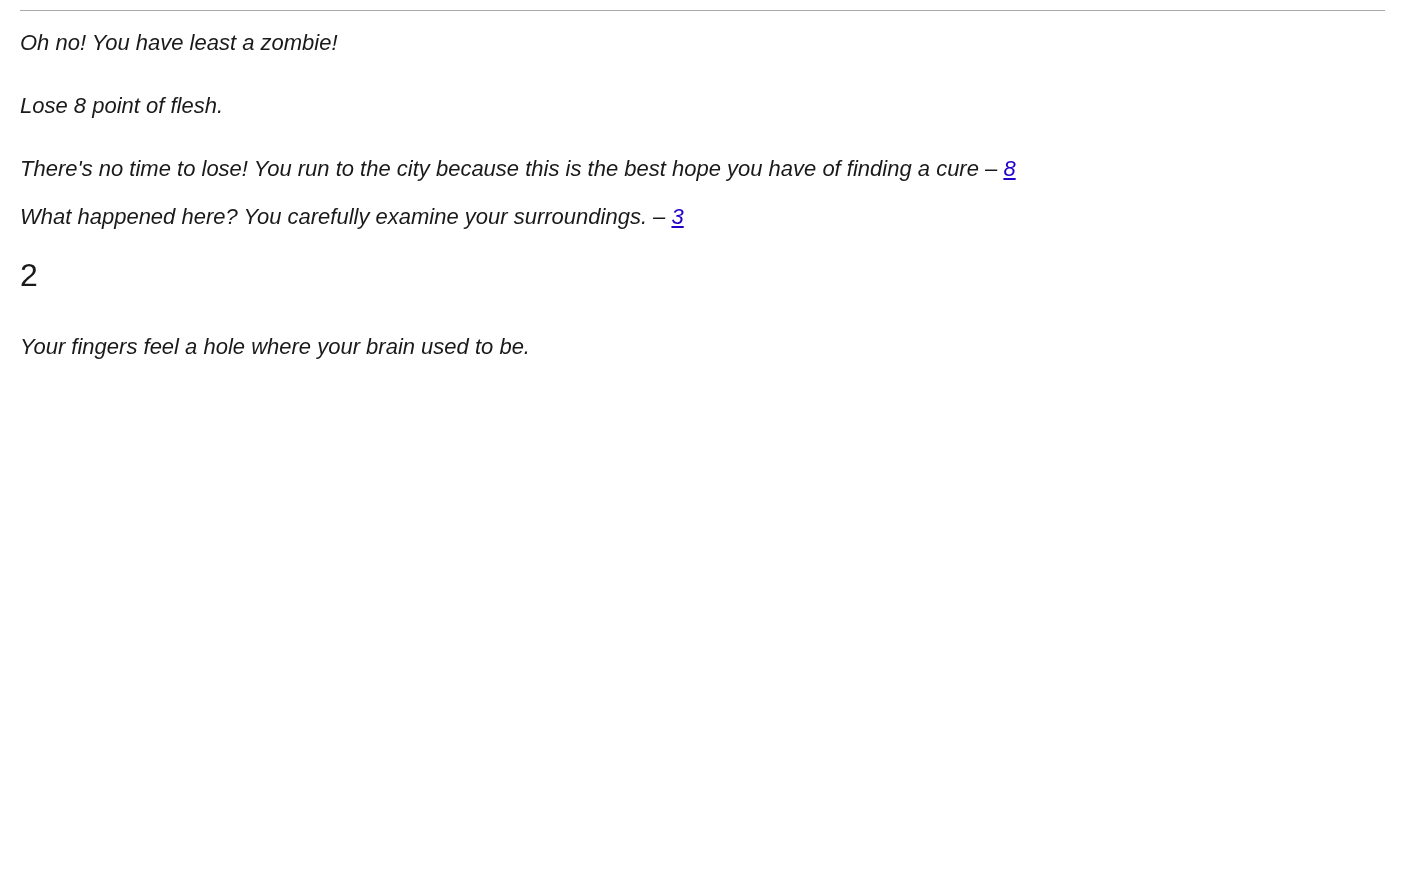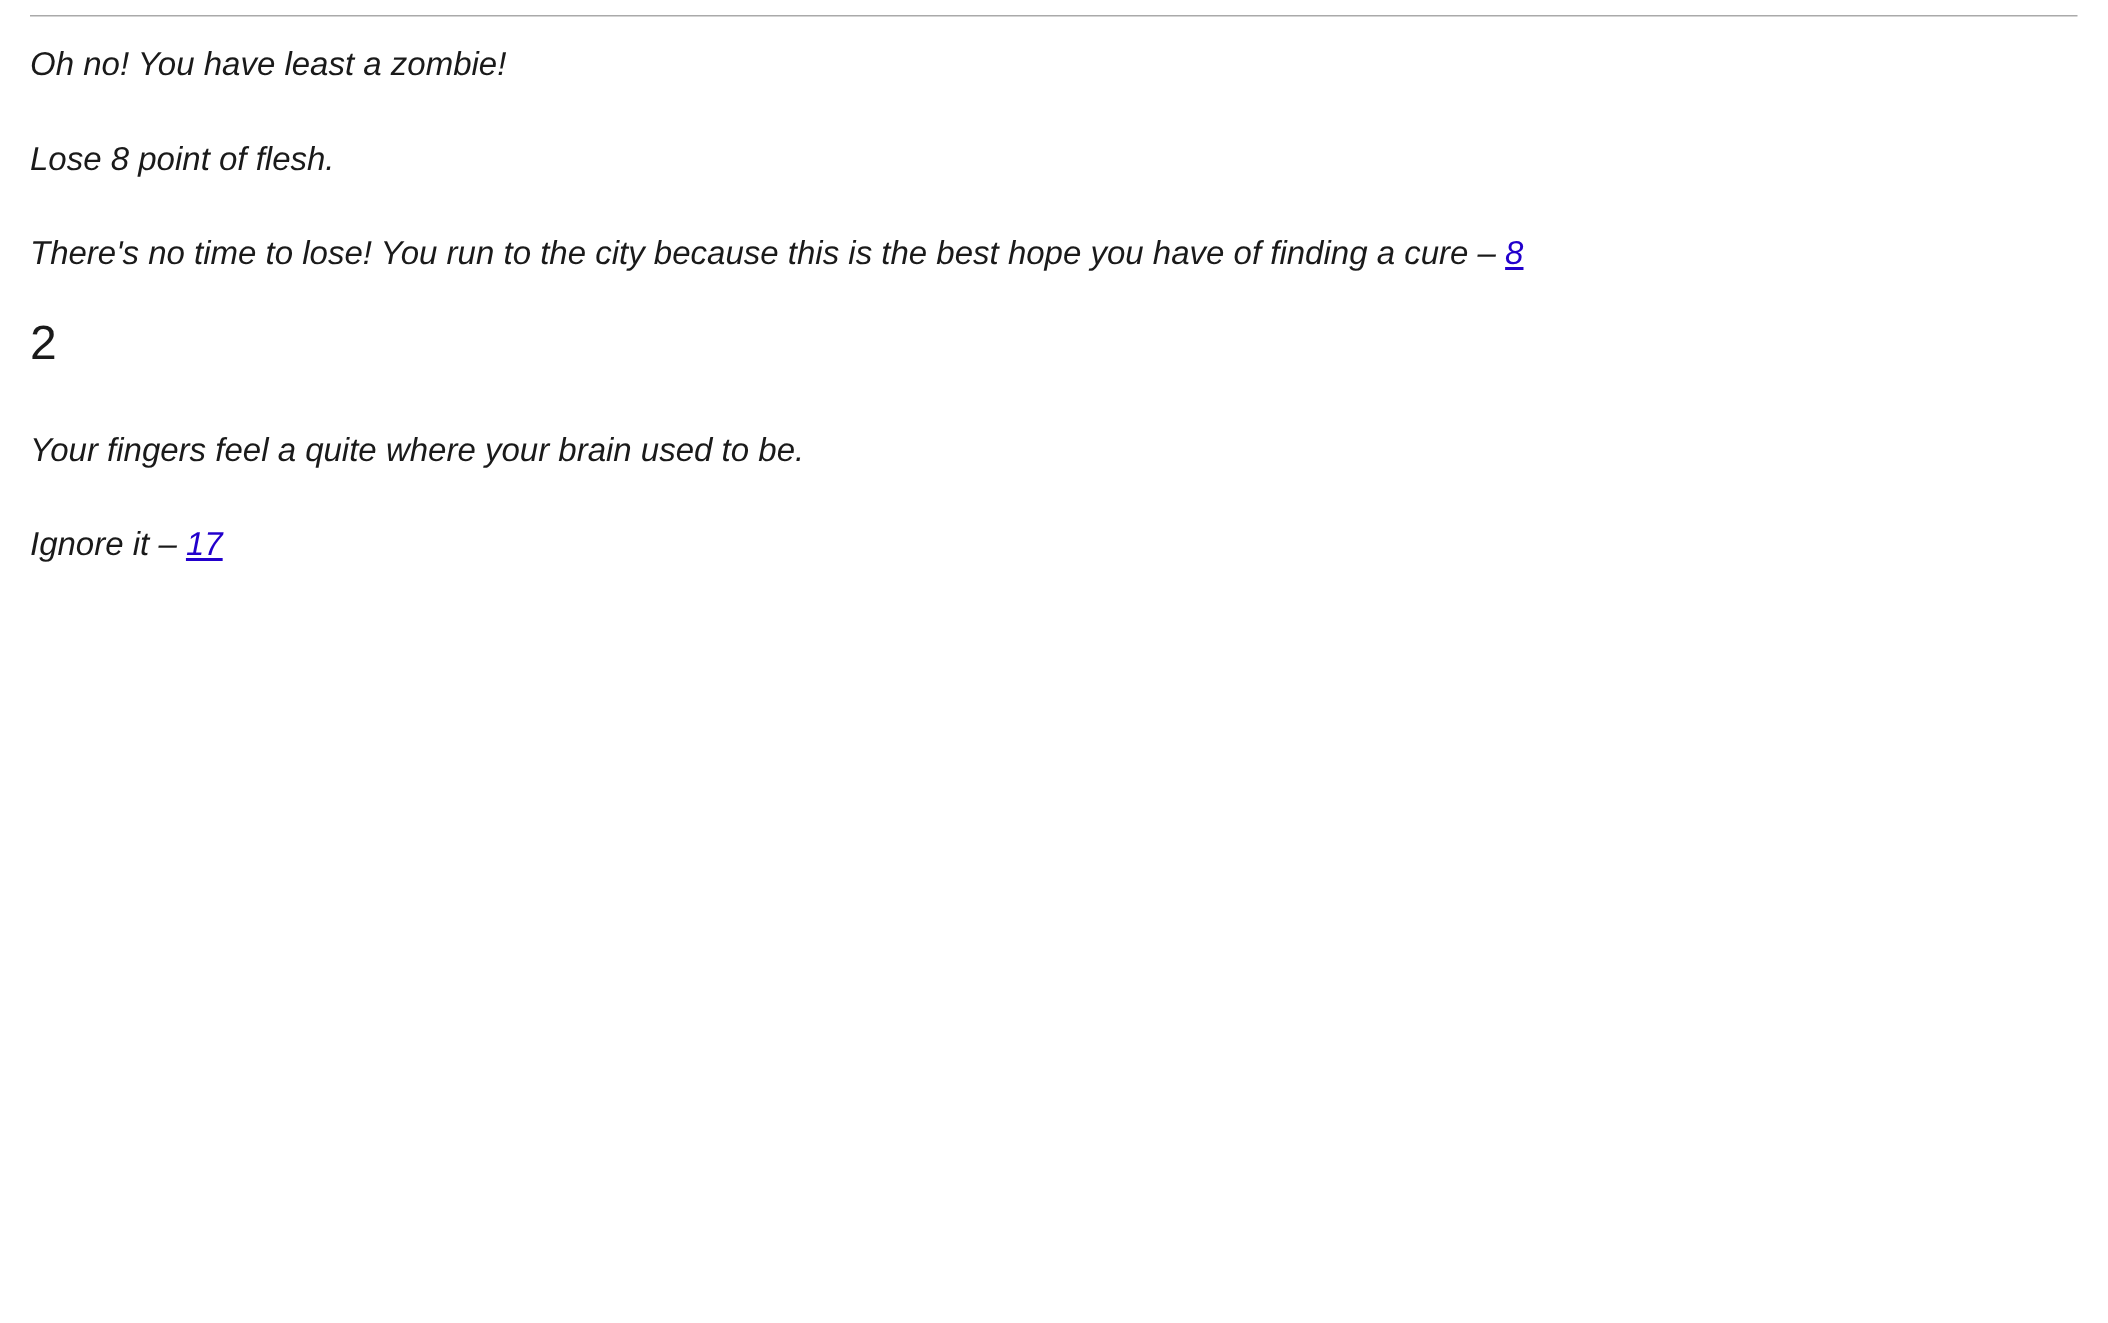--- a/index.html
+++ b/index.html
@@ -63,28 +63,28 @@
 
 
   <p>Oh no! You have least a zombie!</p>
 
   <p>Lose 8 point of flesh.</p>
 
   <div class="choice-block">
     <div class="choice-line">
       <span>There's no time to lose! You run to the city because this is the best hope you have of finding a cure – </span><a href="#8">8</a>
     </div>
+    <div class="choice-line">
+      <span>What happened here? You carefully examine your surroundings. – </span><a href="#3">3</a>
+    </div>
   </div>
 
   <div class="section-number">2</div>
 
-  <p>Your fingers feel a quite where your brain used to be.</p>
+  <p>Your fingers feel a hole where your brain used to be.</p>
 
 
 
 
   <div class="choice-block">
-    <div class="choice-line">
-      <span>Ignore it – </span><a href="#17">17</a>
-    </div>
   </div>
 
 </div>
 
 </body></html>

